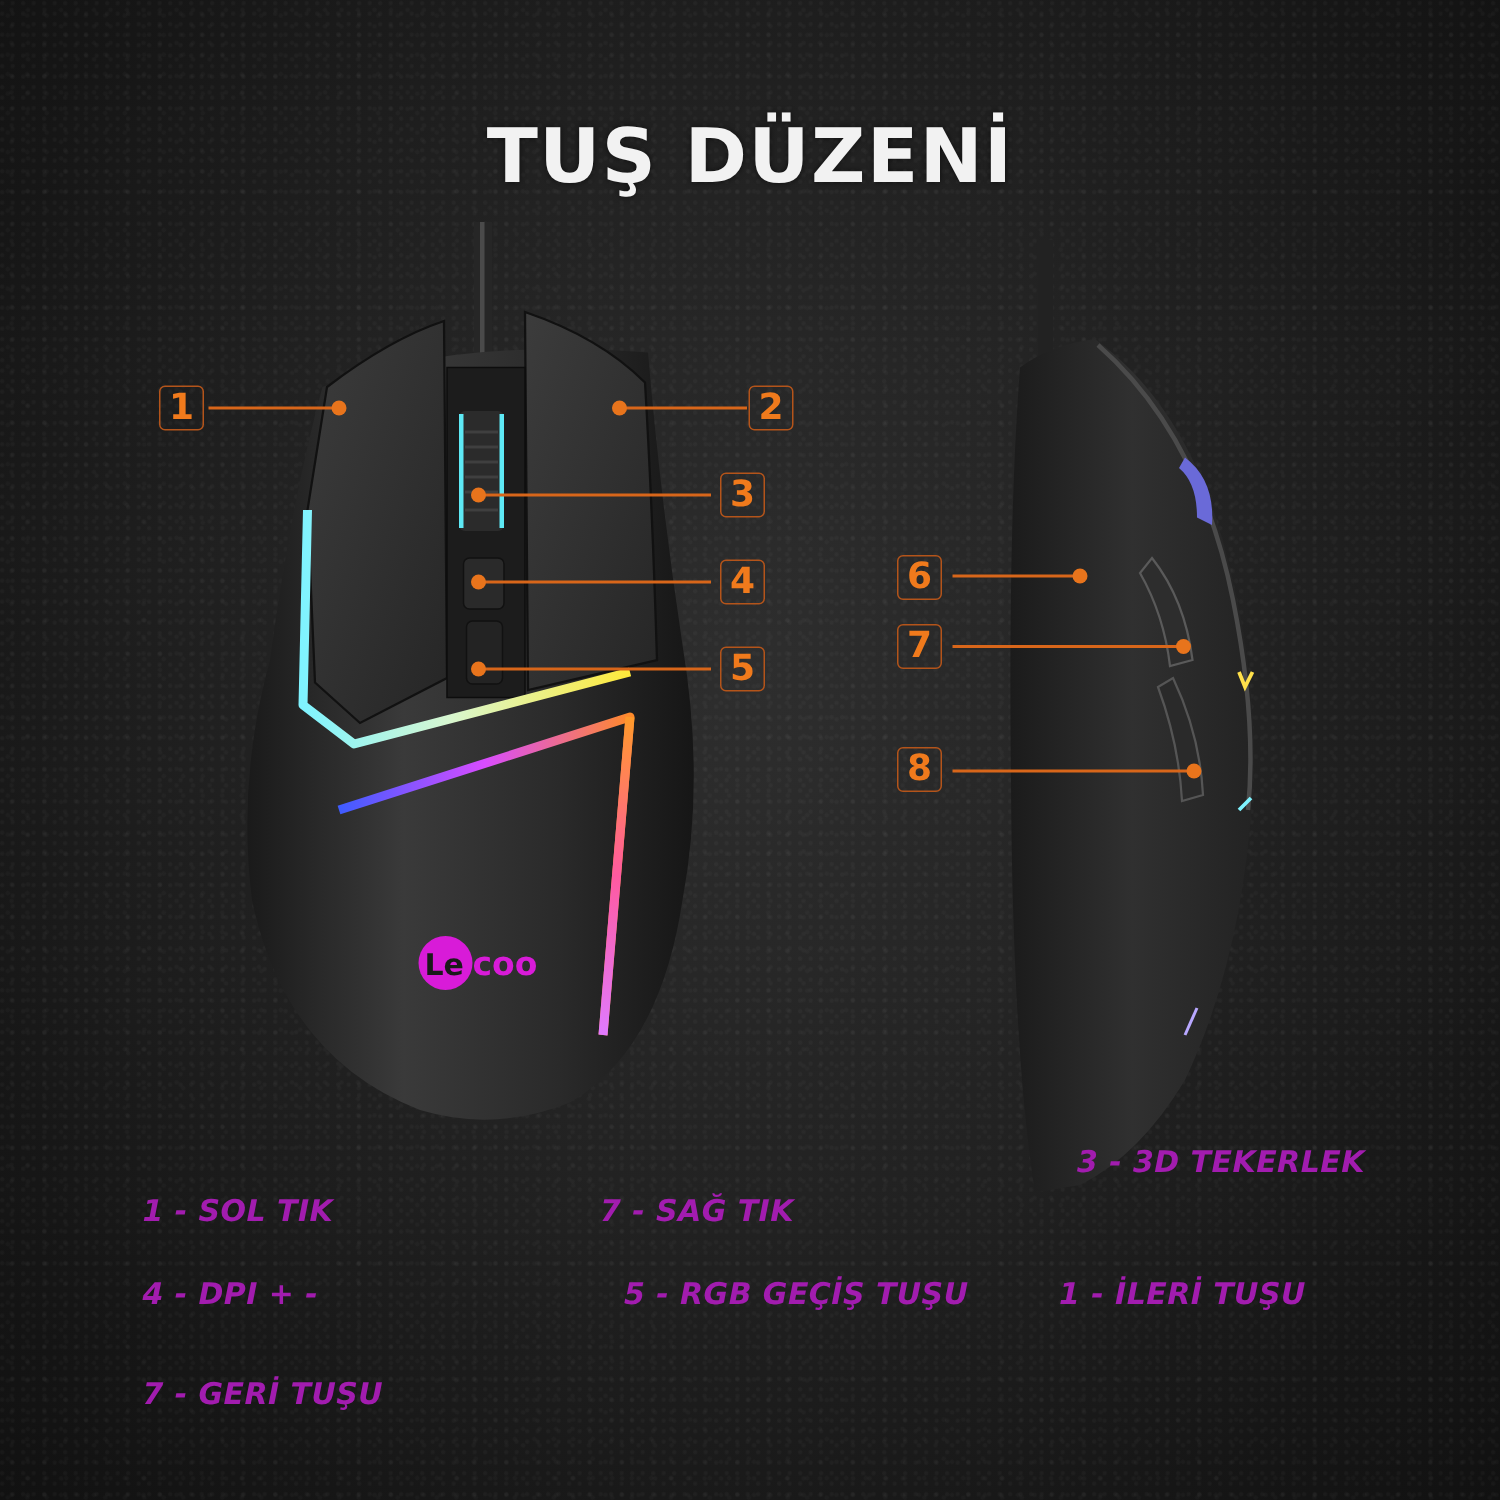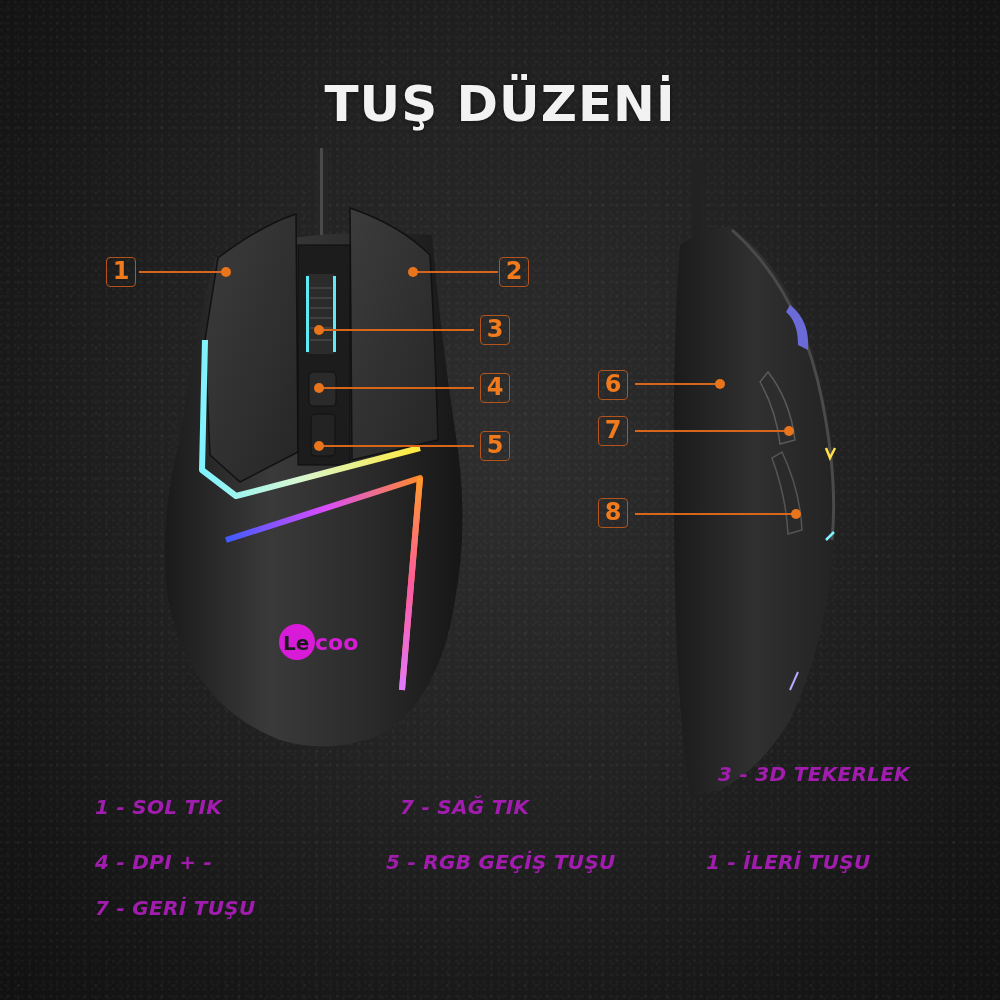--- a/index.html
+++ b/index.html
@@ -157,15 +157,15 @@
 <div class="badge" style="left:480px;top:373px;">4</div>
 <div class="badge" style="left:480px;top:431px;">5</div>
 <div class="badge" style="left:598px;top:370px;">6</div>
 <div class="badge" style="left:598px;top:416px;">7</div>
 <div class="badge" style="left:598px;top:498px;">8</div>
 
 <div class="legend-item" style="left:95px;top:795px;">1 - SOL TIK</div>
 <div class="legend-item" style="left:400px;top:795px;">7 - SAĞ TIK</div>
 <div class="legend-item" style="left:706px;top:762px;margin-left:12px;">3 - 3D TEKERLEK</div>
 <div class="legend-item" style="left:95px;top:850px;">4 - DPI + -</div>
-<div class="legend-item" style="left:386px;top:850px;">5 - RGB GEÇİŞ TUŞU</div>
+<div class="legend-item" style="left:416px;top:850px;">5 - RGB GEÇİŞ TUŞU</div>
 <div class="legend-item" style="left:706px;top:850px;">1 - İLERİ TUŞU</div>
-<div class="legend-item" style="left:95px;top:896px;">7 - GERİ TUŞU</div>
+<div class="legend-item" style="left:95px;top:917px;">7 - GERİ TUŞU</div>
 
 </body></html>

